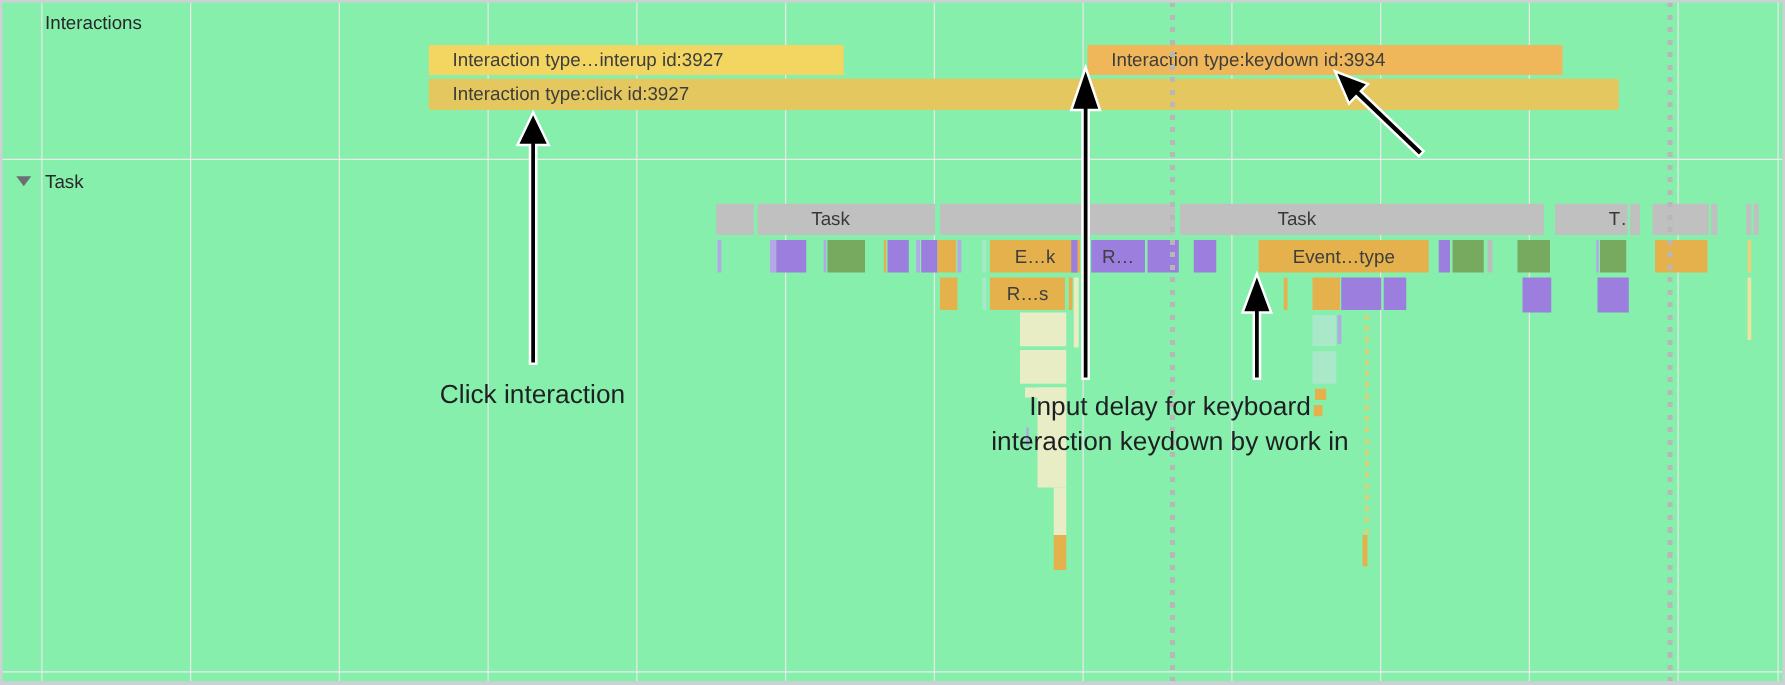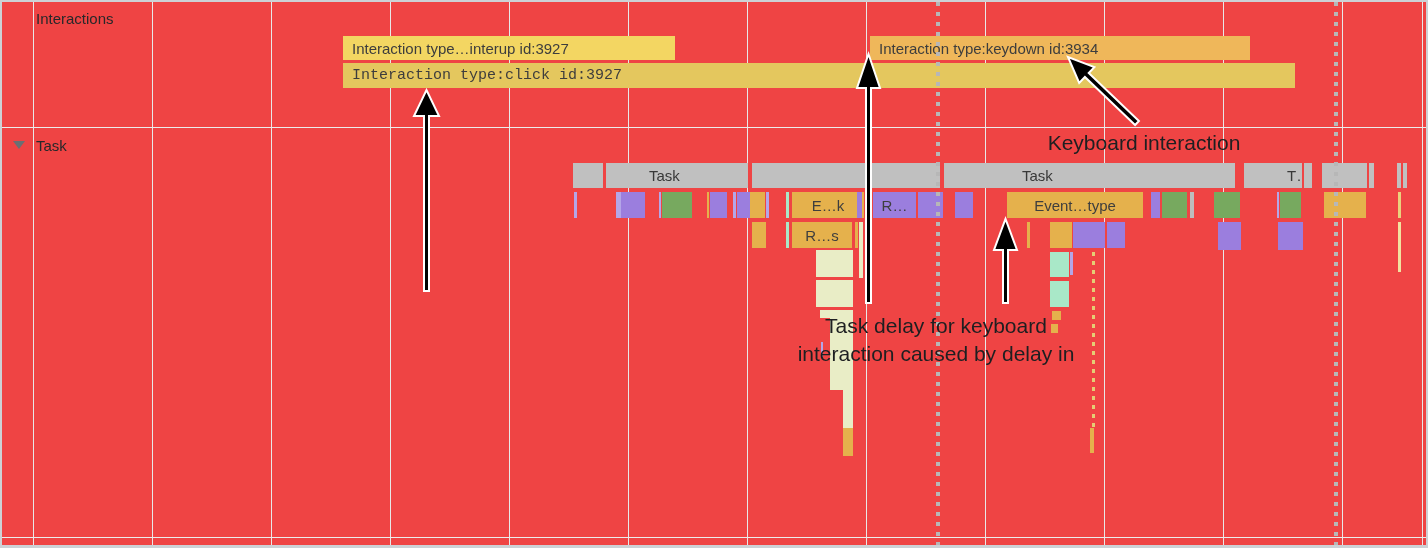--- a/index.html
+++ b/index.html
@@ -1,27 +1,27 @@
 <!DOCTYPE html>
 <html><head>
 <meta charset="utf-8">
 <style>
   html,body{margin:0;padding:0;background:#fff;}
-  #stage{position:relative;width:1428px;height:548px;background:#ef4444;overflow:hidden;
+  #stage{position:relative;width:1428px;height:548px;background:#86efac;overflow:hidden;
          font-family:"Liberation Sans",sans-serif;}
   .edge{position:absolute;background:#cdd1d5;z-index:20;}
   .gridline{position:absolute;top:2px;bottom:3px;width:1px;background:#e8e8e8;z-index:1;}
   .hline{position:absolute;left:2px;right:2px;height:1px;background:#ececec;z-index:1;}
   .dotguide{position:absolute;top:2px;bottom:3px;width:4px;z-index:6;
             background:repeating-linear-gradient(to bottom,#b7b7b7 0 4px,transparent 4px 10px);}
   .track-label{position:absolute;font-size:15px;color:#27282a;z-index:4;white-space:nowrap;}
   .tri{position:absolute;width:0;height:0;border-left:6px solid transparent;
        border-right:6px solid transparent;border-top:8px solid #6b6f73;z-index:4;}
   .int-bar{position:absolute;z-index:3;font-size:15px;color:#3d3d3d;white-space:nowrap;
-           overflow:hidden;line-height:1;display:flex;align-items:center;padding-left:9px;
+           overflow:hidden;line-height:1;display:flex;align-items:center;padding-left:19px;
            box-sizing:border-box;}
   .task-seg{position:absolute;background:#c0c0c0;z-index:3;font-size:15px;color:#383838;
             white-space:nowrap;overflow:hidden;display:flex;align-items:center;box-sizing:border-box;}
   .task-seg span{position:relative;margin-left:32px;}
   .seg{position:absolute;z-index:3;font-size:15px;color:#3e3e3e;white-space:nowrap;overflow:hidden;
        display:flex;align-items:center;justify-content:center;box-sizing:border-box;}
   .dash-col{position:absolute;z-index:3;width:3px;
             background:repeating-linear-gradient(to bottom,#e4ce74 0 4px,transparent 4px 9px);}
   #arrows{position:absolute;left:0;top:0;z-index:8;pointer-events:none;}
   .ann{position:absolute;z-index:9;color:#1e1f21;font-size:21px;text-align:center;
@@ -133,34 +133,34 @@
       <div class="seg" style="left: 1052px; top: 311px; width: 9px; height: 9px; background: rgb(229, 177, 76);"></div>
       <div class="seg" style="left: 1051px; top: 324px; width: 7px; height: 9px; background: rgb(229, 177, 76);"></div>
       <div class="seg" style="left: 1090px; top: 428px; width: 4px; height: 25px; background: rgb(229, 177, 76);"></div>
       <div class="dash-col" style="left: 1092px; top: 252px; height: 176px;"></div>
       <div class="int-bar" style="left: 343px; top: 36px; width: 332px; height: 24px; background: rgb(243, 214, 98);">
         <span>Interaction type…interup id:3927</span>
       </div>
       <div class="int-bar" style="left: 870px; top: 36px; width: 380px; height: 24px; background: rgb(239, 183, 90);">
         <span>Interaction type:keydown id:3934</span>
       </div>
-      <div class="int-bar" style="left: 343px; top: 63px; width: 952px; height: 25px; background: rgb(228, 199, 94); font-family: Liberation Mono, monospace;">
+      <div class="int-bar" style="left: 343px; top: 63px; width: 952px; height: 25px; background: rgb(228, 199, 94);">
         <span>Interaction type:click id:3927</span>
       </div>
       <div class="dotguide" style="left: 936px;"></div>
       <div class="dotguide" style="left: 1334px;"></div>
     </div>
 
   <svg id="arrows" width="1428" height="548" viewBox="0 0 1428 548">
     <g fill="#000000" stroke="#ffffff" stroke-width="2" stroke-linejoin="miter">
       <polygon points="424,291 424,116 414,116 426.5,90 439,116 429,116 429,291"></polygon>
       <polygon points="866,303 866,88 857,88 868.5,54 880,88 871,88 871,303"></polygon>
       <polygon points="1003,303 1003,250 994,250 1005.5,219 1017,250 1008,250 1008,303"></polygon>
       <polygon points="1138.9,121 1088.7,73 1094.4,67.1 1068,57 1079.2,82.9 1084.9,77 1135.1,125"></polygon>
     </g>
   </svg>
 
-  <div class="ann" style="left:1144px;top:129px;">Keyboard interaction</div>
+  <div class="ann" style="left:426px;top:302px;">Click interaction</div>
   <div class="ann" style="left:936px;top:312px;">
-    <span>Task delay for keyboard</span>
-    <span>interaction caused by delay in</span>
+    <span>Input delay for keyboard</span>
+    <span>interaction keydown by work in</span>
   </div>
 </div>
 
 </body></html>

